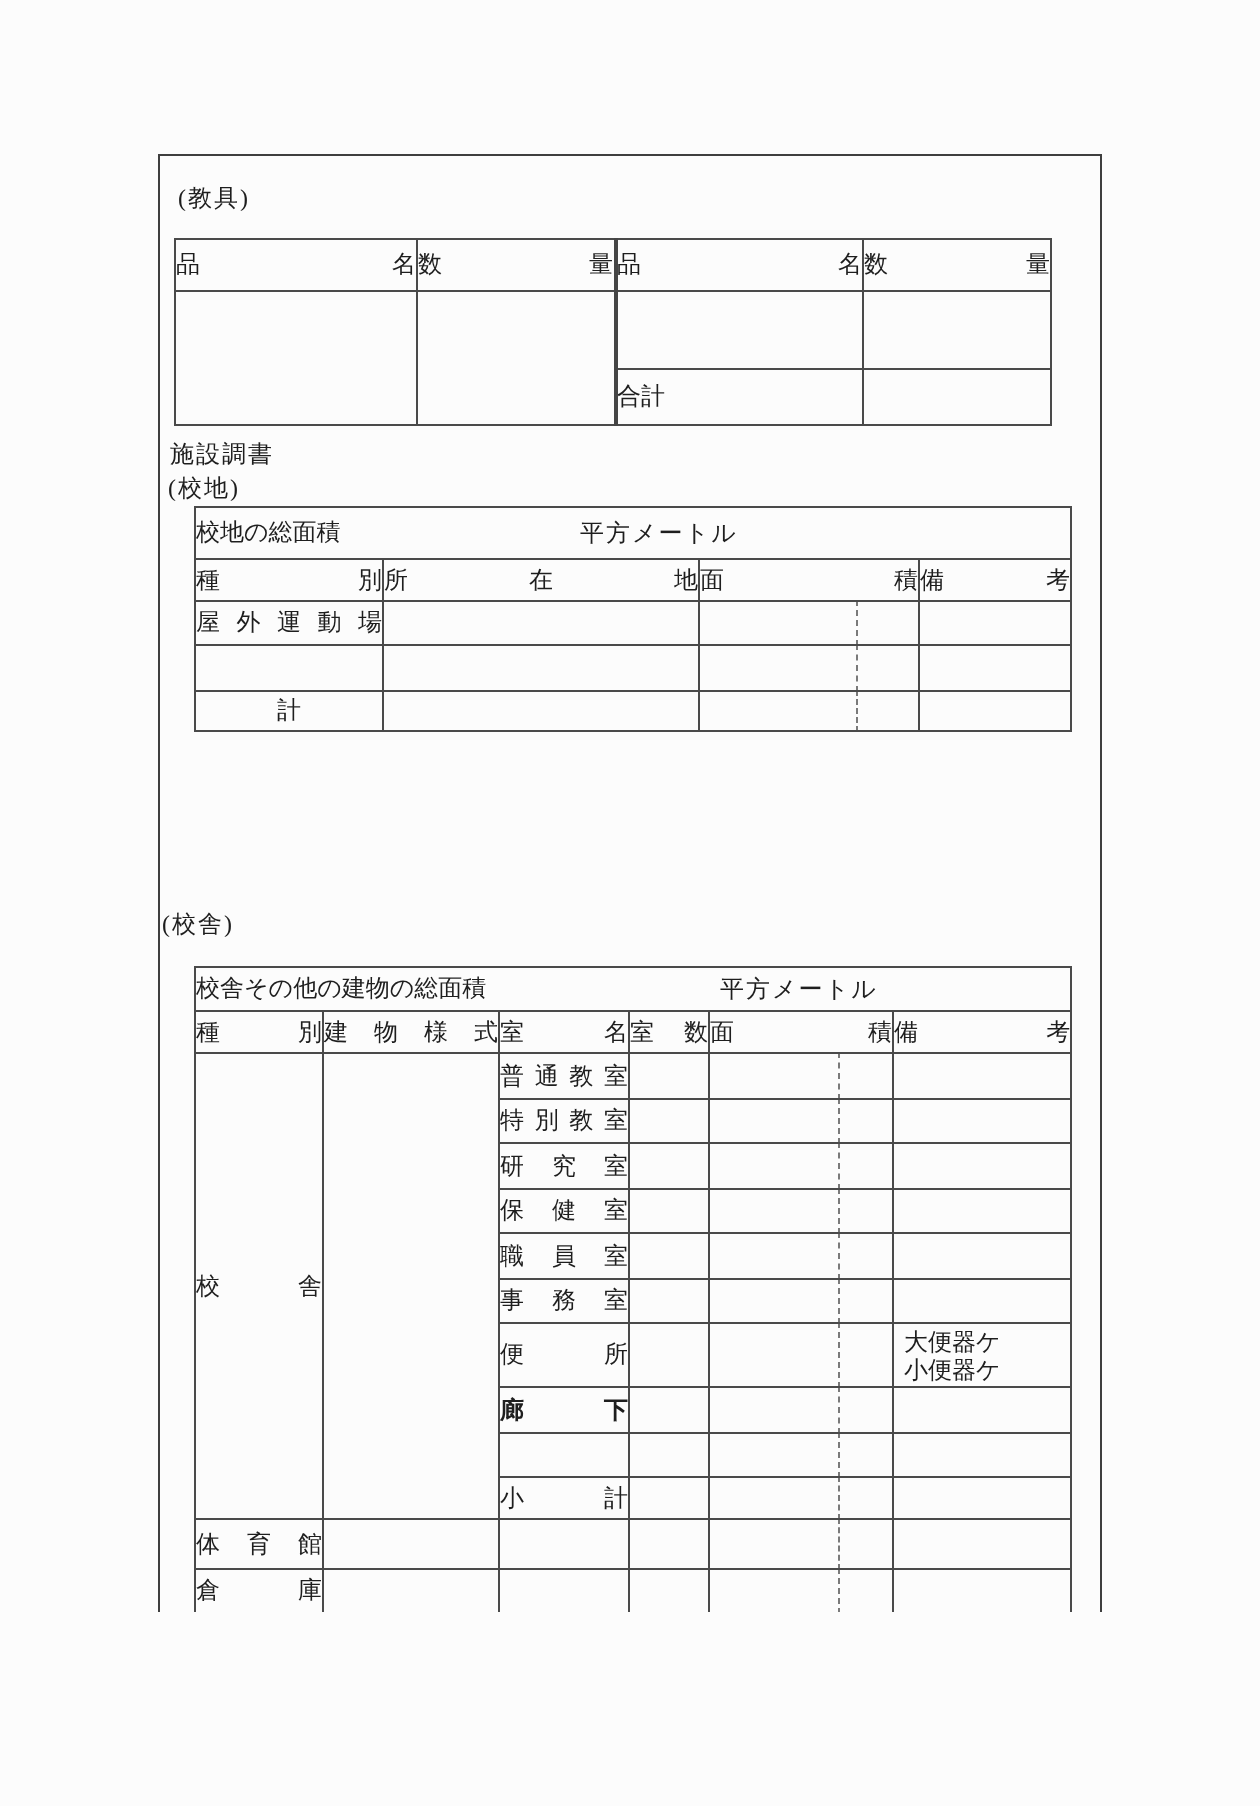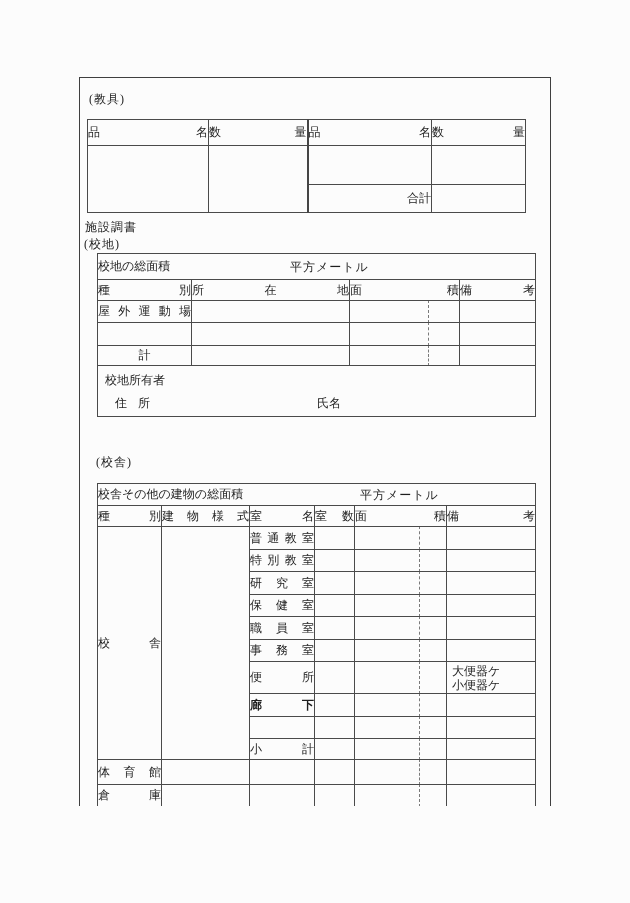--- a/index.html
+++ b/index.html
@@ -15,21 +15,21 @@
   .px4{padding:0 4px}.px5{padding:0 5px}.px6{padding:0 6px}.px7{padding:0 7px}
   .px8{padding:0 8px}.px9{padding:0 9px}.px11{padding:0 11px}
   .px14{padding:0 14px}.px18{padding:0 18px}.px22{padding:0 22px}.px30{padding:0 30px}
   .thl{border-left:2.5px solid #454545 !important;}
   .ttl{position:relative;text-align:left;padding-left:7px;}
   .ttl .unit{position:absolute;top:50%;transform:translateY(-50%);letter-spacing:1px;white-space:nowrap;}
   td.area{position:relative;}
   td.area::after{content:"";position:absolute;top:-1px;bottom:-1px;border-left:1px dashed #7a7a7a;}
   td.area-s::after{left:78px;}
   td.area-b::after{left:64px;}
-  .totalcell{text-align:right;padding-left:6px;}
+  .totalcell{text-align:left;padding-left:6px;}
   .ownercell{position:relative;text-align:left;}
   .ownercell .o1{position:absolute;left:7px;top:6px;white-space:nowrap;}
   .ownercell .o2{position:absolute;left:17px;top:29px;white-space:nowrap;letter-spacing:4px;}
   .ownercell .o3{position:absolute;left:219px;top:29px;white-space:nowrap;}
   td.remk{padding:1px 0;}
   .remline{display:flex;justify-content:flex-start;padding:0 7px 0 5px;line-height:14px;}
   tr.cut td{border-bottom:none;}
 </style>
 </head>
 <body>
@@ -100,31 +100,24 @@
         <td></td>
         <td class="area area-s"></td>
         <td></td>
       </tr>
       <tr style="height:20px;">
         <td class="ctr">計</td>
         <td></td>
         <td class="area area-s"></td>
         <td></td>
       </tr>
-      <tr style="height:51px;">
-        <td colspan="4" class="ownercell">
-          <span class="o1">校地所有者</span>
-          <span class="o2">住 所</span>
-          <span class="o3">氏名</span>
-        </td>
-      </tr>
       </tbody>
     </table>
 
-    <div class="lbl" style="left:1px;top:376px;margin-left:15px;">(校舎)</div>
+    <div class="lbl" style="left:1px;top:376px;">(校舎)</div>
 
     <table class="tbl" style="left:17px;top:405px;width:438px;">
       <colgroup>
           <col style="width:64px">
           <col style="width:88px">
           <col style="width:65px">
           <col style="width:40px">
           <col style="width:92px">
           <col style="width:89px">
         </colgroup>

